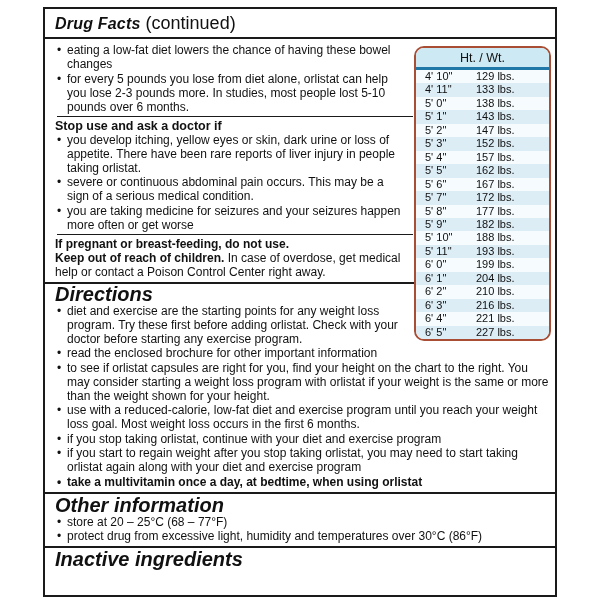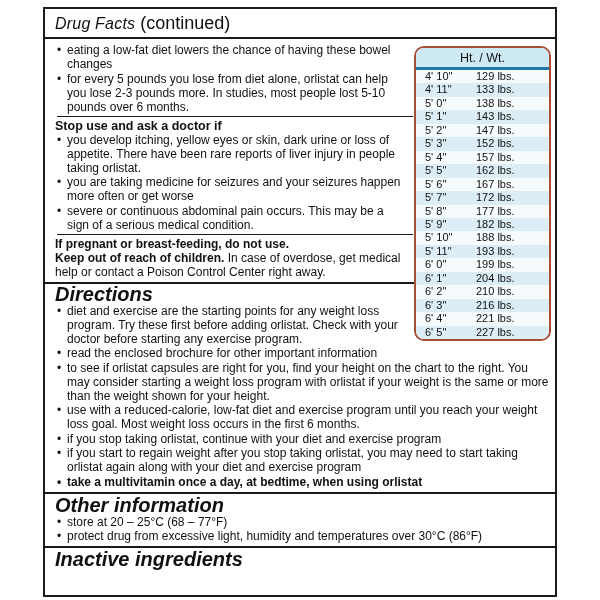--- a/index.html
+++ b/index.html
@@ -7,21 +7,21 @@
     width:600px; height:600px; background:#ffffff; color:#111;
     font-family:"Liberation Sans", sans-serif; position:relative;
   }
   .label {
     position:absolute; left:43px; top:7px; width:514px; height:590px;
     border:2px solid #1a1a1a; box-sizing:border-box; background:#fff;
   }
   .df-header {
     padding:4px 10px 3px; border-bottom:2px solid #1a1a1a;
   }
-  .df-title { font-style:italic; font-weight:normal; font-size:16px; letter-spacing:.2px; }
+  .df-title { font-style:italic; font-weight:bold; font-size:16px; letter-spacing:.2px; }
   .df-cont  { font-size:18px; margin-left:5px; }
 
   .content { padding:4px 2px 0 10px; font-size:12px; line-height:14px; }
 
   
   .htwt {
     float:right; width:137px; margin:3px 2px 6px 8px;
     border:2px solid #a94e35; border-radius:10px;
     background:#f6fbfd; overflow:hidden; box-sizing:border-box;
   }
@@ -155,22 +155,22 @@
         <li>for every 5 pounds you lose from diet alone, orlistat can help you lose 2-3 pounds more. In studies, most people lost 5-10 pounds over 6 months.</li>
       </ul>
     </section>
 
     <div class="rule-indent"></div>
 
     <section>
       <div class="sec-h">Stop use and ask a doctor if</div>
       <ul class="blist">
         <li>you develop itching, yellow eyes or skin, dark urine or loss of appetite. There have been rare reports of liver injury in people taking orlistat.</li>
+        <li>severe or continuous abdominal pain occurs. This may be a sign of a serious medical condition.</li>
         <li>you are taking medicine for seizures and your seizures happen more often or get worse</li>
-        <li>severe or continuous abdominal pain occurs. This may be a sign of a serious medical condition.</li>
       </ul>
     </section>
 
     <div class="rule-indent"></div>
 
     <section>
       <div class="b">If pregnant or breast-feeding, do not use.</div>
       <div><span class="b">Keep out of reach of children.</span><span> In case of overdose, get medical help or contact a Poison Control Center right away.</span></div>
     </section>
 

